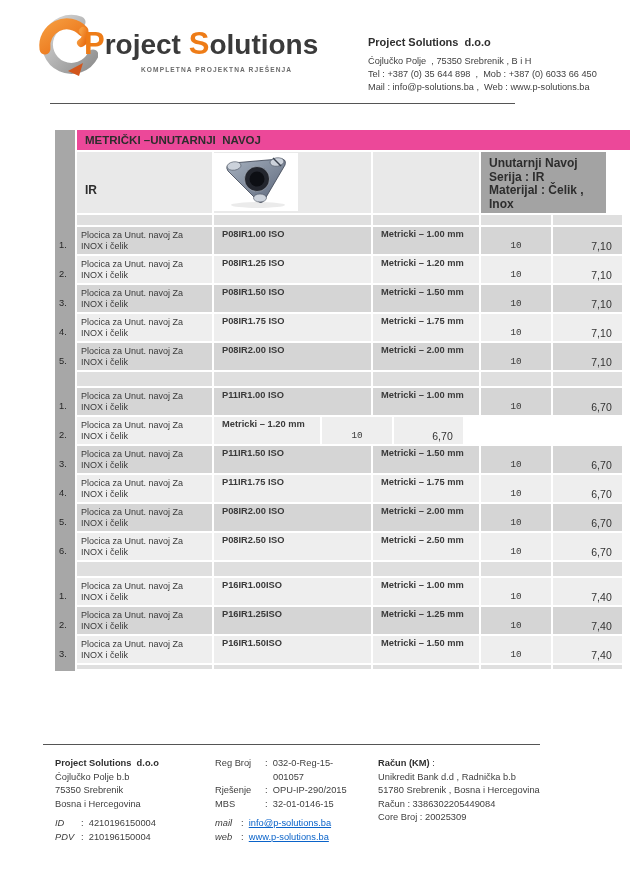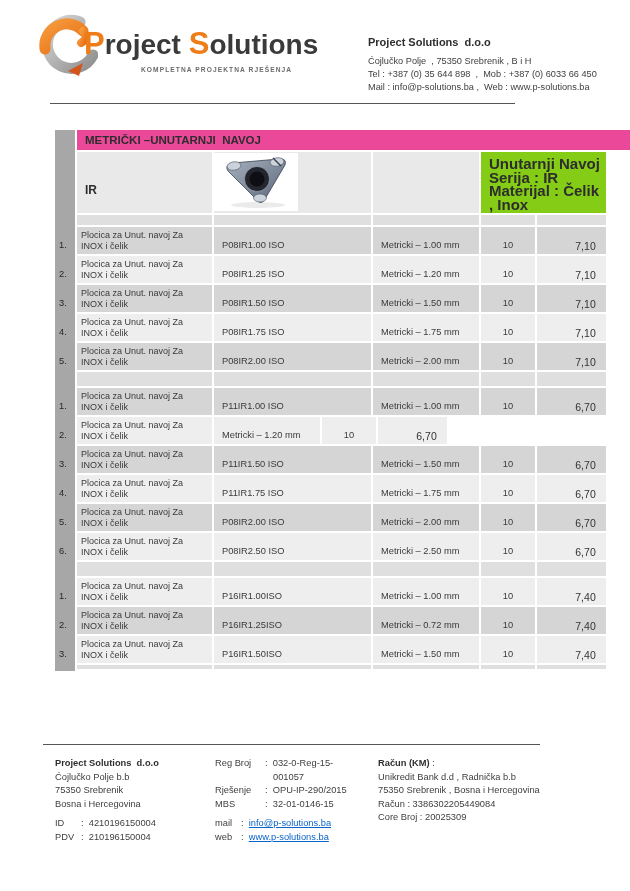--- a/index.html
+++ b/index.html
@@ -18,46 +18,46 @@
   .hdr-company{font-size:11px;font-weight:700;color:#2f2f2f;margin-bottom:7px;white-space:pre;}
   .hdr-line{font-size:9.2px;line-height:13px;white-space:pre;color:#404040;}
 
   
   .pstable{position:absolute;left:55px;top:130px;width:537px;}
   .row{display:flex;}
   .numcell{width:20px;flex:none;background:#a7a7a7;}
   .num{font-size:9.3px;color:#262626;padding:13px 0 0 4px;box-sizing:border-box;}
   .cell{margin-left:2px;border-bottom:2px solid #fff;box-sizing:border-box;overflow:hidden;flex:none;}
   .cdesc{width:135px;} .ccode{width:157px;} .cmetric{width:106px;}
-  .cqty{width:54px;}  .cprice{width:69px;padding-left:28px;}
+  .cqty{width:70px;font-family:Liberation Mono, monospace;}  .cprice{width:69px;padding-left:28px;}
   .dark{background:#d5d5d5;} .light{background:#eeeeee;} .spacer{background:#dfdfdf;}
   .titlerow{height:22px;} .headrow{height:63px;} .datarow{height:29px;}
   .titlebar{width:602px;background:#ec4899;font-weight:700;font-size:11.5px;color:#2d2d2d;
             padding:4px 0 0 8px;white-space:pre;}
   .hlight{background:#e9e9e9;}
   .sercell{font-weight:700;font-size:12px;color:#2d2d2d;padding:31px 0 0 8px;}
   .imgcell{position:relative;}
   .imgbox{position:absolute;left:0;top:1px;width:84px;height:58px;background:#fff;}
-  .cinfo{width:125px;background:#84cc16;font-weight:700;font-size:15px;line-height:13.5px;
+  .cinfo{width:125px;background:#a3a3a3;font-weight:700;font-size:12px;line-height:13.5px;
          color:#2d2d2d;padding:5px 0 0 8px;}
   .datarow .cdesc{font-size:9px;line-height:11px;padding:3px 0 0 4px;color:#3a3a3a;}
-  .datarow .ccode,.datarow .cmetric{font-size:9.3px;padding:13px 0 0 8px;color:#3a3a3a;}
+  .datarow .ccode,.datarow .cmetric{font-size:9.3px;padding:2px 0 0 8px;color:#3a3a3a;font-weight:bold;}
   .datarow .cqty{font-size:9.3px;padding-top:13px;text-align:center;color:#3a3a3a;}
   .datarow .cprice{font-size:10.5px;padding-top:13px;text-align:center;color:#333;}
 
   
   .hr-bottom{position:absolute;left:43px;top:744px;width:497px;height:1px;background:#555;}
   .f-left{position:absolute;left:55px;top:757px;}
   .f-mid{position:absolute;left:215px;top:757px;}
   .f-right{position:absolute;left:378px;top:757px;}
   .fline{font-size:9.3px;line-height:13.5px;white-space:pre;color:#404040;}
   .fbold{font-weight:700;color:#2f2f2f;}
   .fgap{height:6px;}
   .flab{display:inline-block;}
-  .w26{width:26px;} .w50{width:50px;}
+  .w26{width:26px;font-style:italic;} .w50{width:50px;}
   .wrapline{padding-left:58px;}
   a.flink{color:#0a63c9;text-decoration:underline;}
 </style>
 </head>
 <body>
 
 <div class="page">
 
   <div class="logo-swirl">
     <svg width="62" height="66" viewBox="0 0 62 66">
@@ -281,21 +281,21 @@
           <div class="cell cqty light">10</div>
           <div class="cell cprice light">7,40</div>
         </div>
         <div class="row datarow">
           <div class="numcell num">2.</div>
           <div class="cell cdesc dark">
             <div class="">Plocica za Unut. navoj Za</div>
             <div class="">INOX i čelik</div>
           </div>
           <div class="cell ccode dark">P16IR1.25ISO</div>
-          <div class="cell cmetric dark">Metricki – 0.72 mm</div>
+          <div class="cell cmetric dark">Metricki – 1.25 mm</div>
           <div class="cell cqty dark">10</div>
           <div class="cell cprice dark">7,40</div>
         </div>
         <div class="row datarow">
           <div class="numcell num">3.</div>
           <div class="cell cdesc light">
             <div class="">Plocica za Unut. navoj Za</div>
             <div class="">INOX i čelik</div>
           </div>
           <div class="cell ccode light">P16IR1.50ISO</div>
@@ -332,18 +332,18 @@
     <div class="fline"><span class="flab w50">Rješenje</span><span>:  OPU-IP-290/2015</span></div>
     <div class="fline"><span class="flab w50">MBS</span><span>:  32-01-0146-15</span></div>
     <div class="fgap"></div>
     <div class="fline"><span class="flab w26">mail</span><span>:  </span><a class="flink" href="#">info@p-solutions.ba</a></div>
     <div class="fline"><span class="flab w26">web</span><span>:  </span><a class="flink" href="#">www.p-solutions.ba</a></div>
   </div>
 
   <div class="f-right">
     <div class="fline"><span class="fbold">Račun (KM)</span><span> :</span></div>
     <div class="fline">Unikredit Bank d.d , Radnička b.b</div>
-    <div class="fline">75350 Srebrenik , Bosna i Hercegovina</div>
+    <div class="fline">51780 Srebrenik , Bosna i Hercegovina</div>
     <div class="fline">Račun : 3386302205449084</div>
     <div class="fline">Core Broj : 20025309</div>
   </div>
 
 </div>
 
 </body></html>

